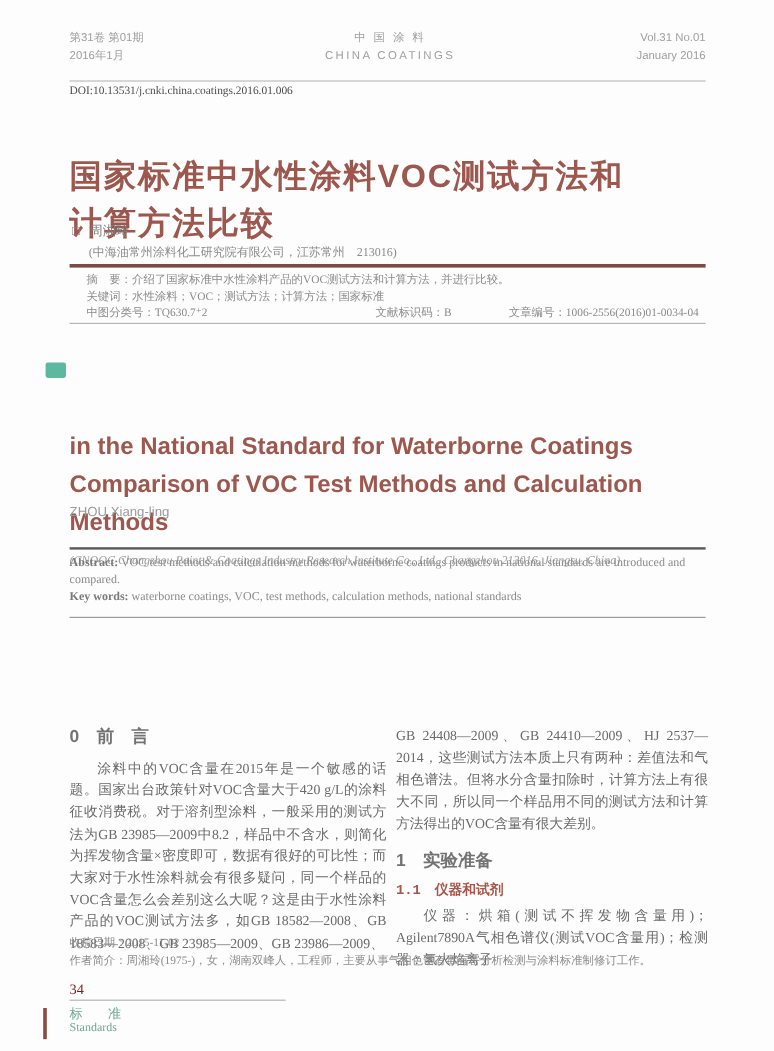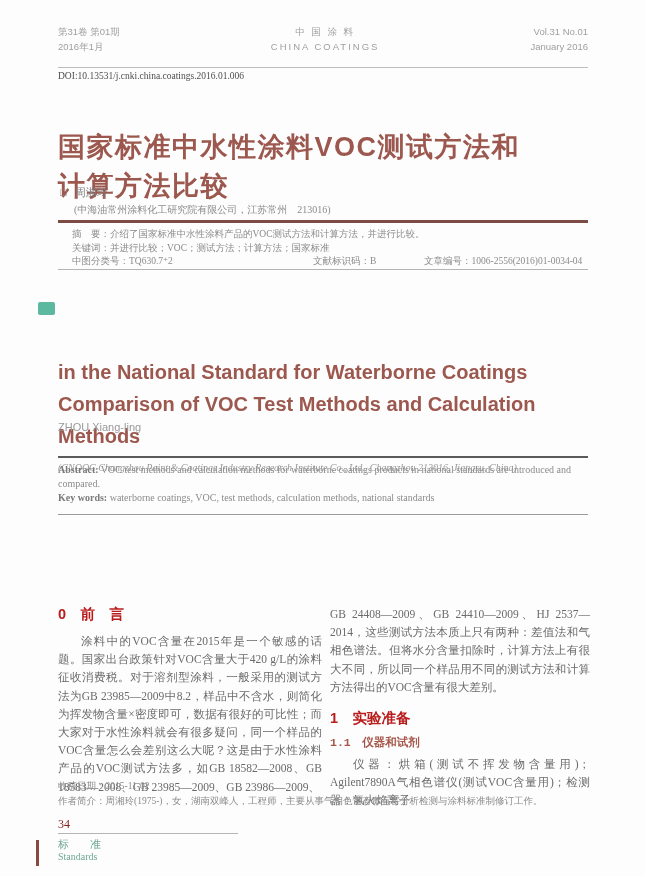--- a/index.html
+++ b/index.html
@@ -44,21 +44,21 @@
   .dark-rule{left:58px;top:456px;width:530px;height:2px;background:#5a5a5a;}
   
   .abs-en{left:58px;top:463px;width:530px;font-size:10px;line-height:14px;color:#8b8b8b;}
   .abs-en p{margin:0;}
   .abs-en b{color:#7a7a7a;}
   .kw-rule{left:58px;top:514px;width:530px;height:1px;background:#9a9a9a;}
   
   .col-l{left:58px;top:605px;width:264px;}
   .col-r{left:330px;top:605px;width:260px;}
   .h-red{font-family:"Liberation Sans","DejaVu Sans",sans-serif;font-weight:bold;
-    color:#b91c1c;font-size:14.5px;margin:0 0 9px 0;line-height:18px;}
+    color:#737373;font-size:14.5px;margin:0 0 9px 0;line-height:18px;}
   .h-red-sub{font-family:Liberation Mono, monospace;font-weight:bold;
     color:#a6564a;font-size:11.5px;margin:8px 0 5px 0;line-height:15px;}
   .bt{font-size:11.5px;line-height:18.2px;color:#6a6a6a;text-align:justify;
       margin:0;text-indent:2em;}
   .bt.noind{text-indent:0;}
   .col-r .h-red{margin-top:13px;margin-bottom:0;}
   
   .footnote{left:58px;top:779px;width:534px;font-size:9.5px;line-height:15px;color:#8b8b8b;}
   .footnote p{margin:0;}
   
@@ -97,21 +97,21 @@
 
   <div class="abs author-cn">
     <span class="mk">□</span><span>周湘玲</span>
   </div>
   <div class="abs affil-cn">(中海油常州涂料化工研究院有限公司，江苏常州　213016)</div>
 
   <div class="abs thick-rule"></div>
 
   <div class="abs abs-cn">
     <p><span>摘　要：</span><span>介绍了国家标准中水性涂料产品的VOC测试方法和计算方法，并进行比较。</span></p>
-    <p><span>关键词：</span><span>并进行比较；VOC；测试方法；计算方法；国家标准</span></p>
+    <p><span>关键词：</span><span>水性涂料；VOC；测试方法；计算方法；国家标准</span></p>
     <p class="meta-row">
       <span><span>中图分类号：</span><span>TQ630.7⁺2</span></span>
       <span class="m2"><span>文献标识码：</span><span>B</span></span>
       <span class="m3"><span>文章编号：</span><span>1006-2556(2016)01-0034-04</span></span>
     </p>
   </div>
   <div class="abs thin-rule"></div>
 
   <div class="abs badge"></div>
 

